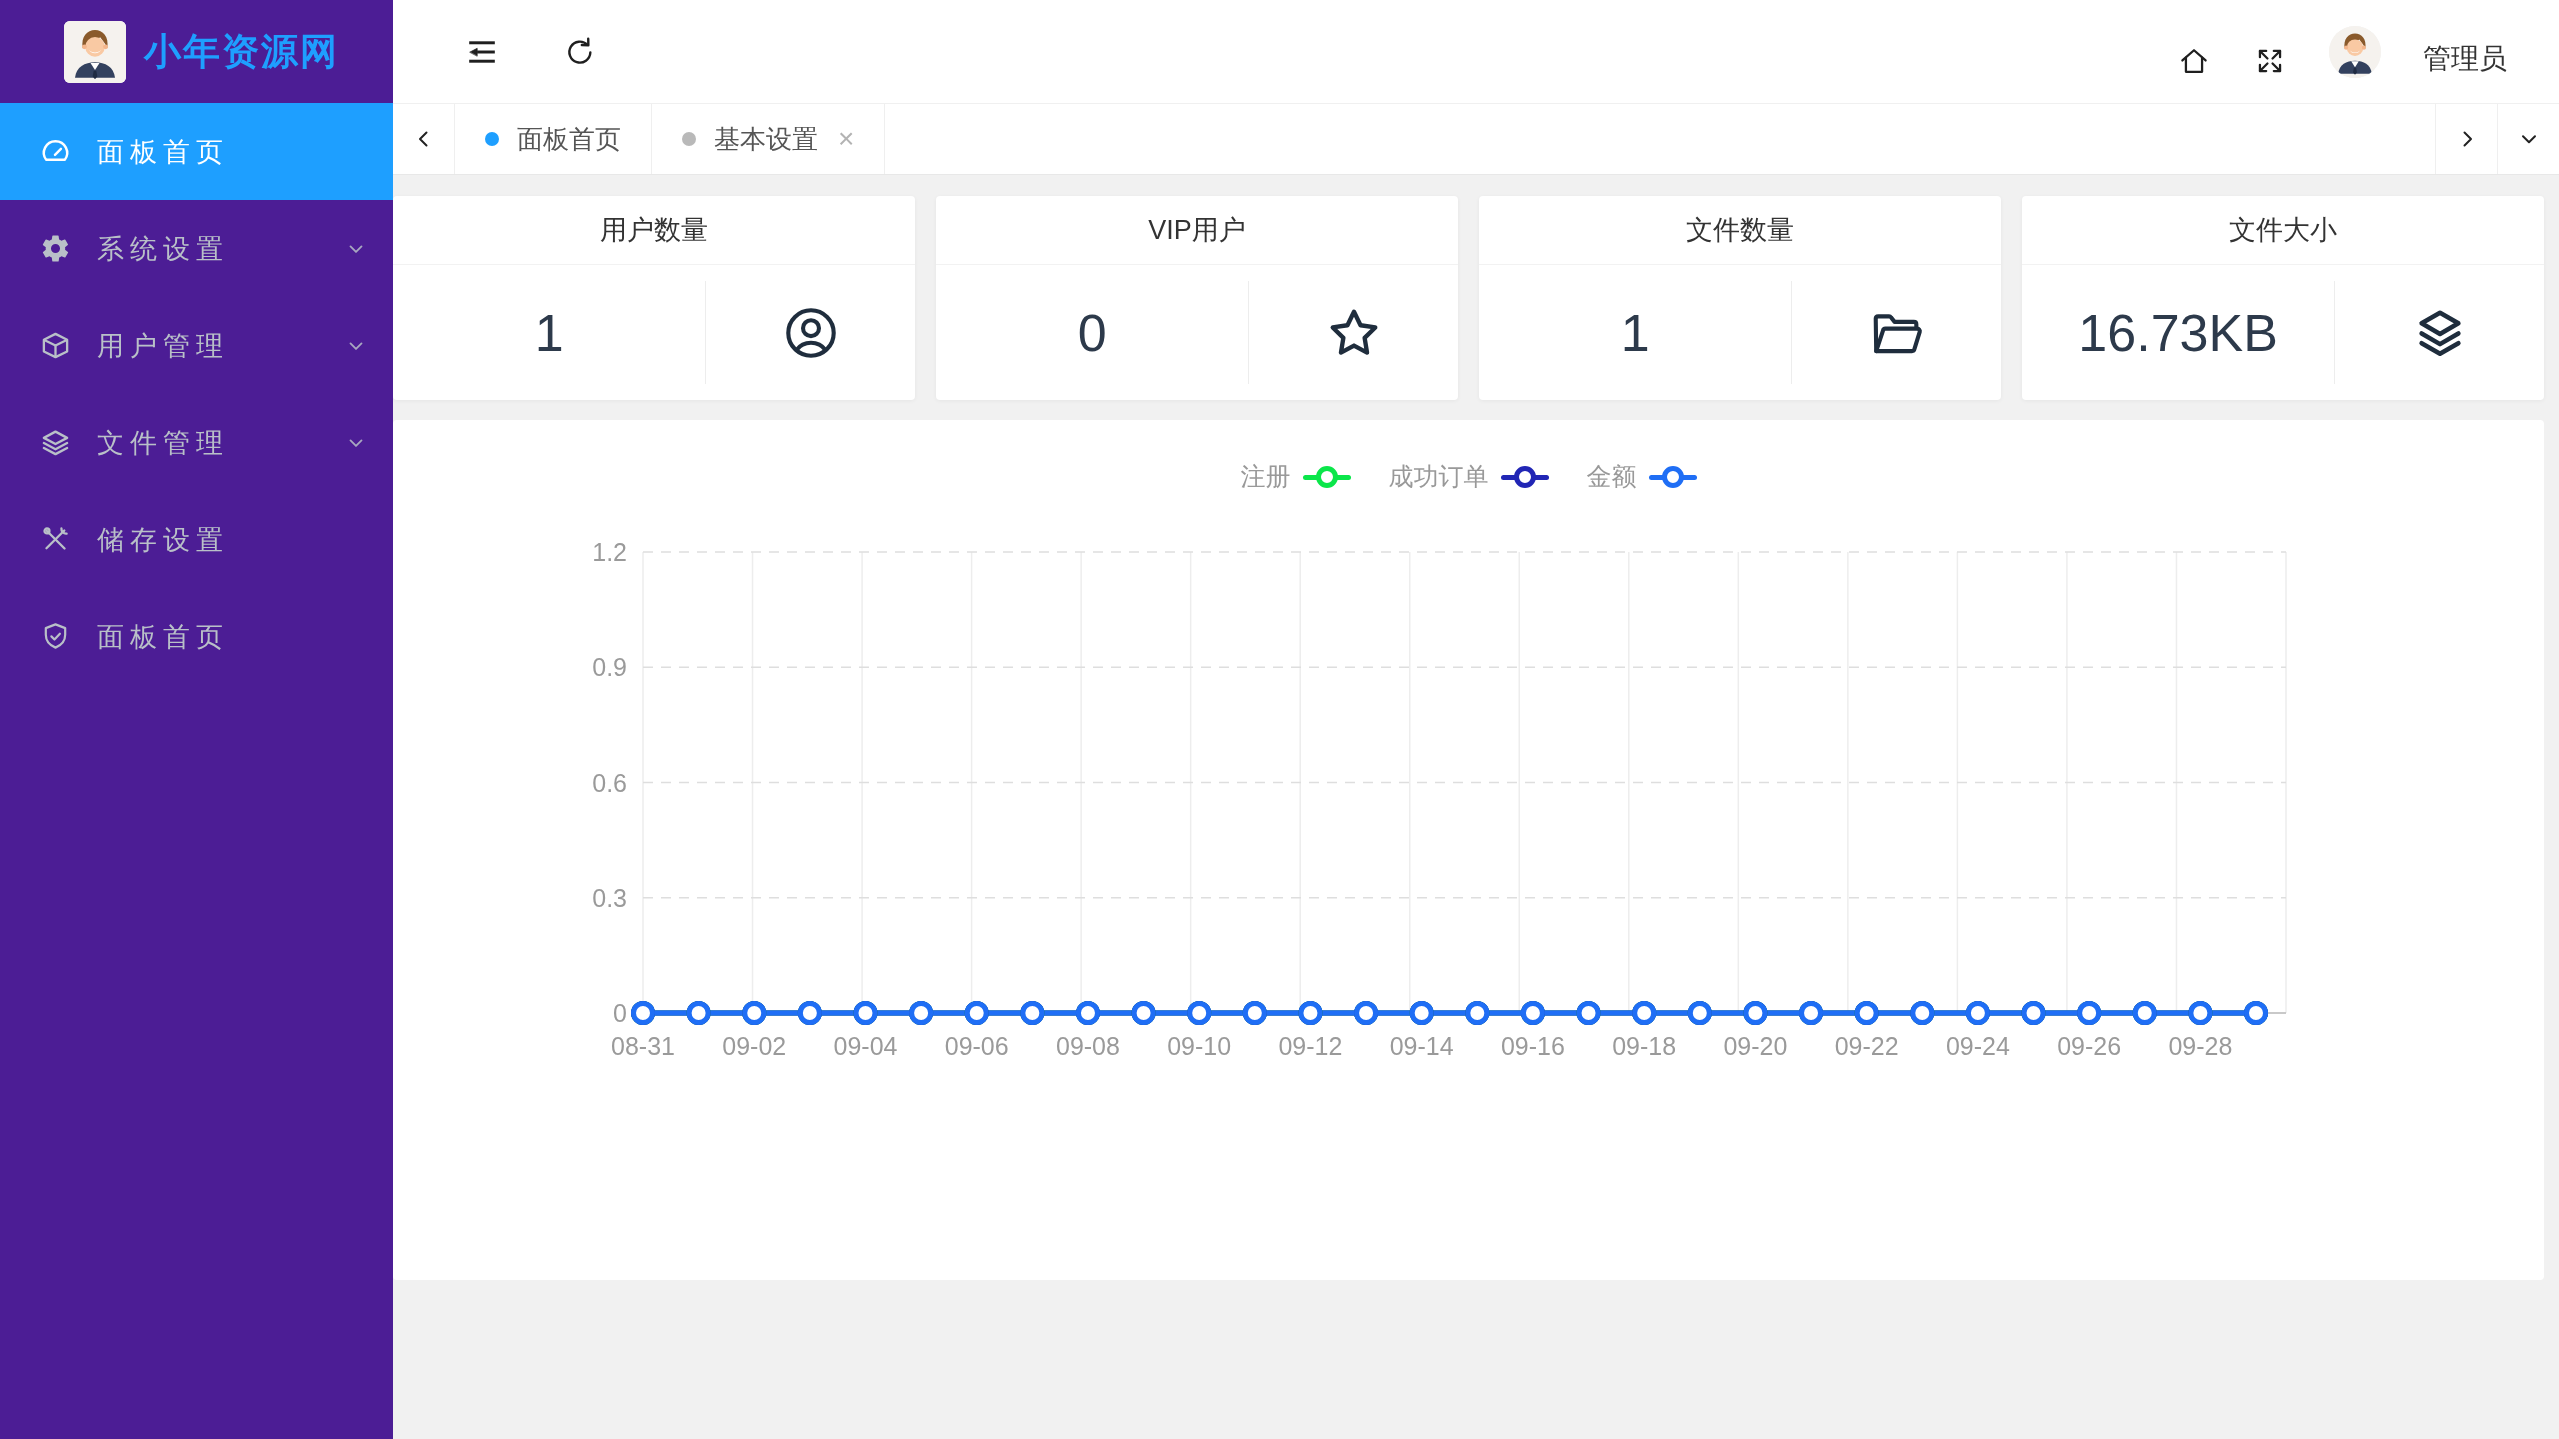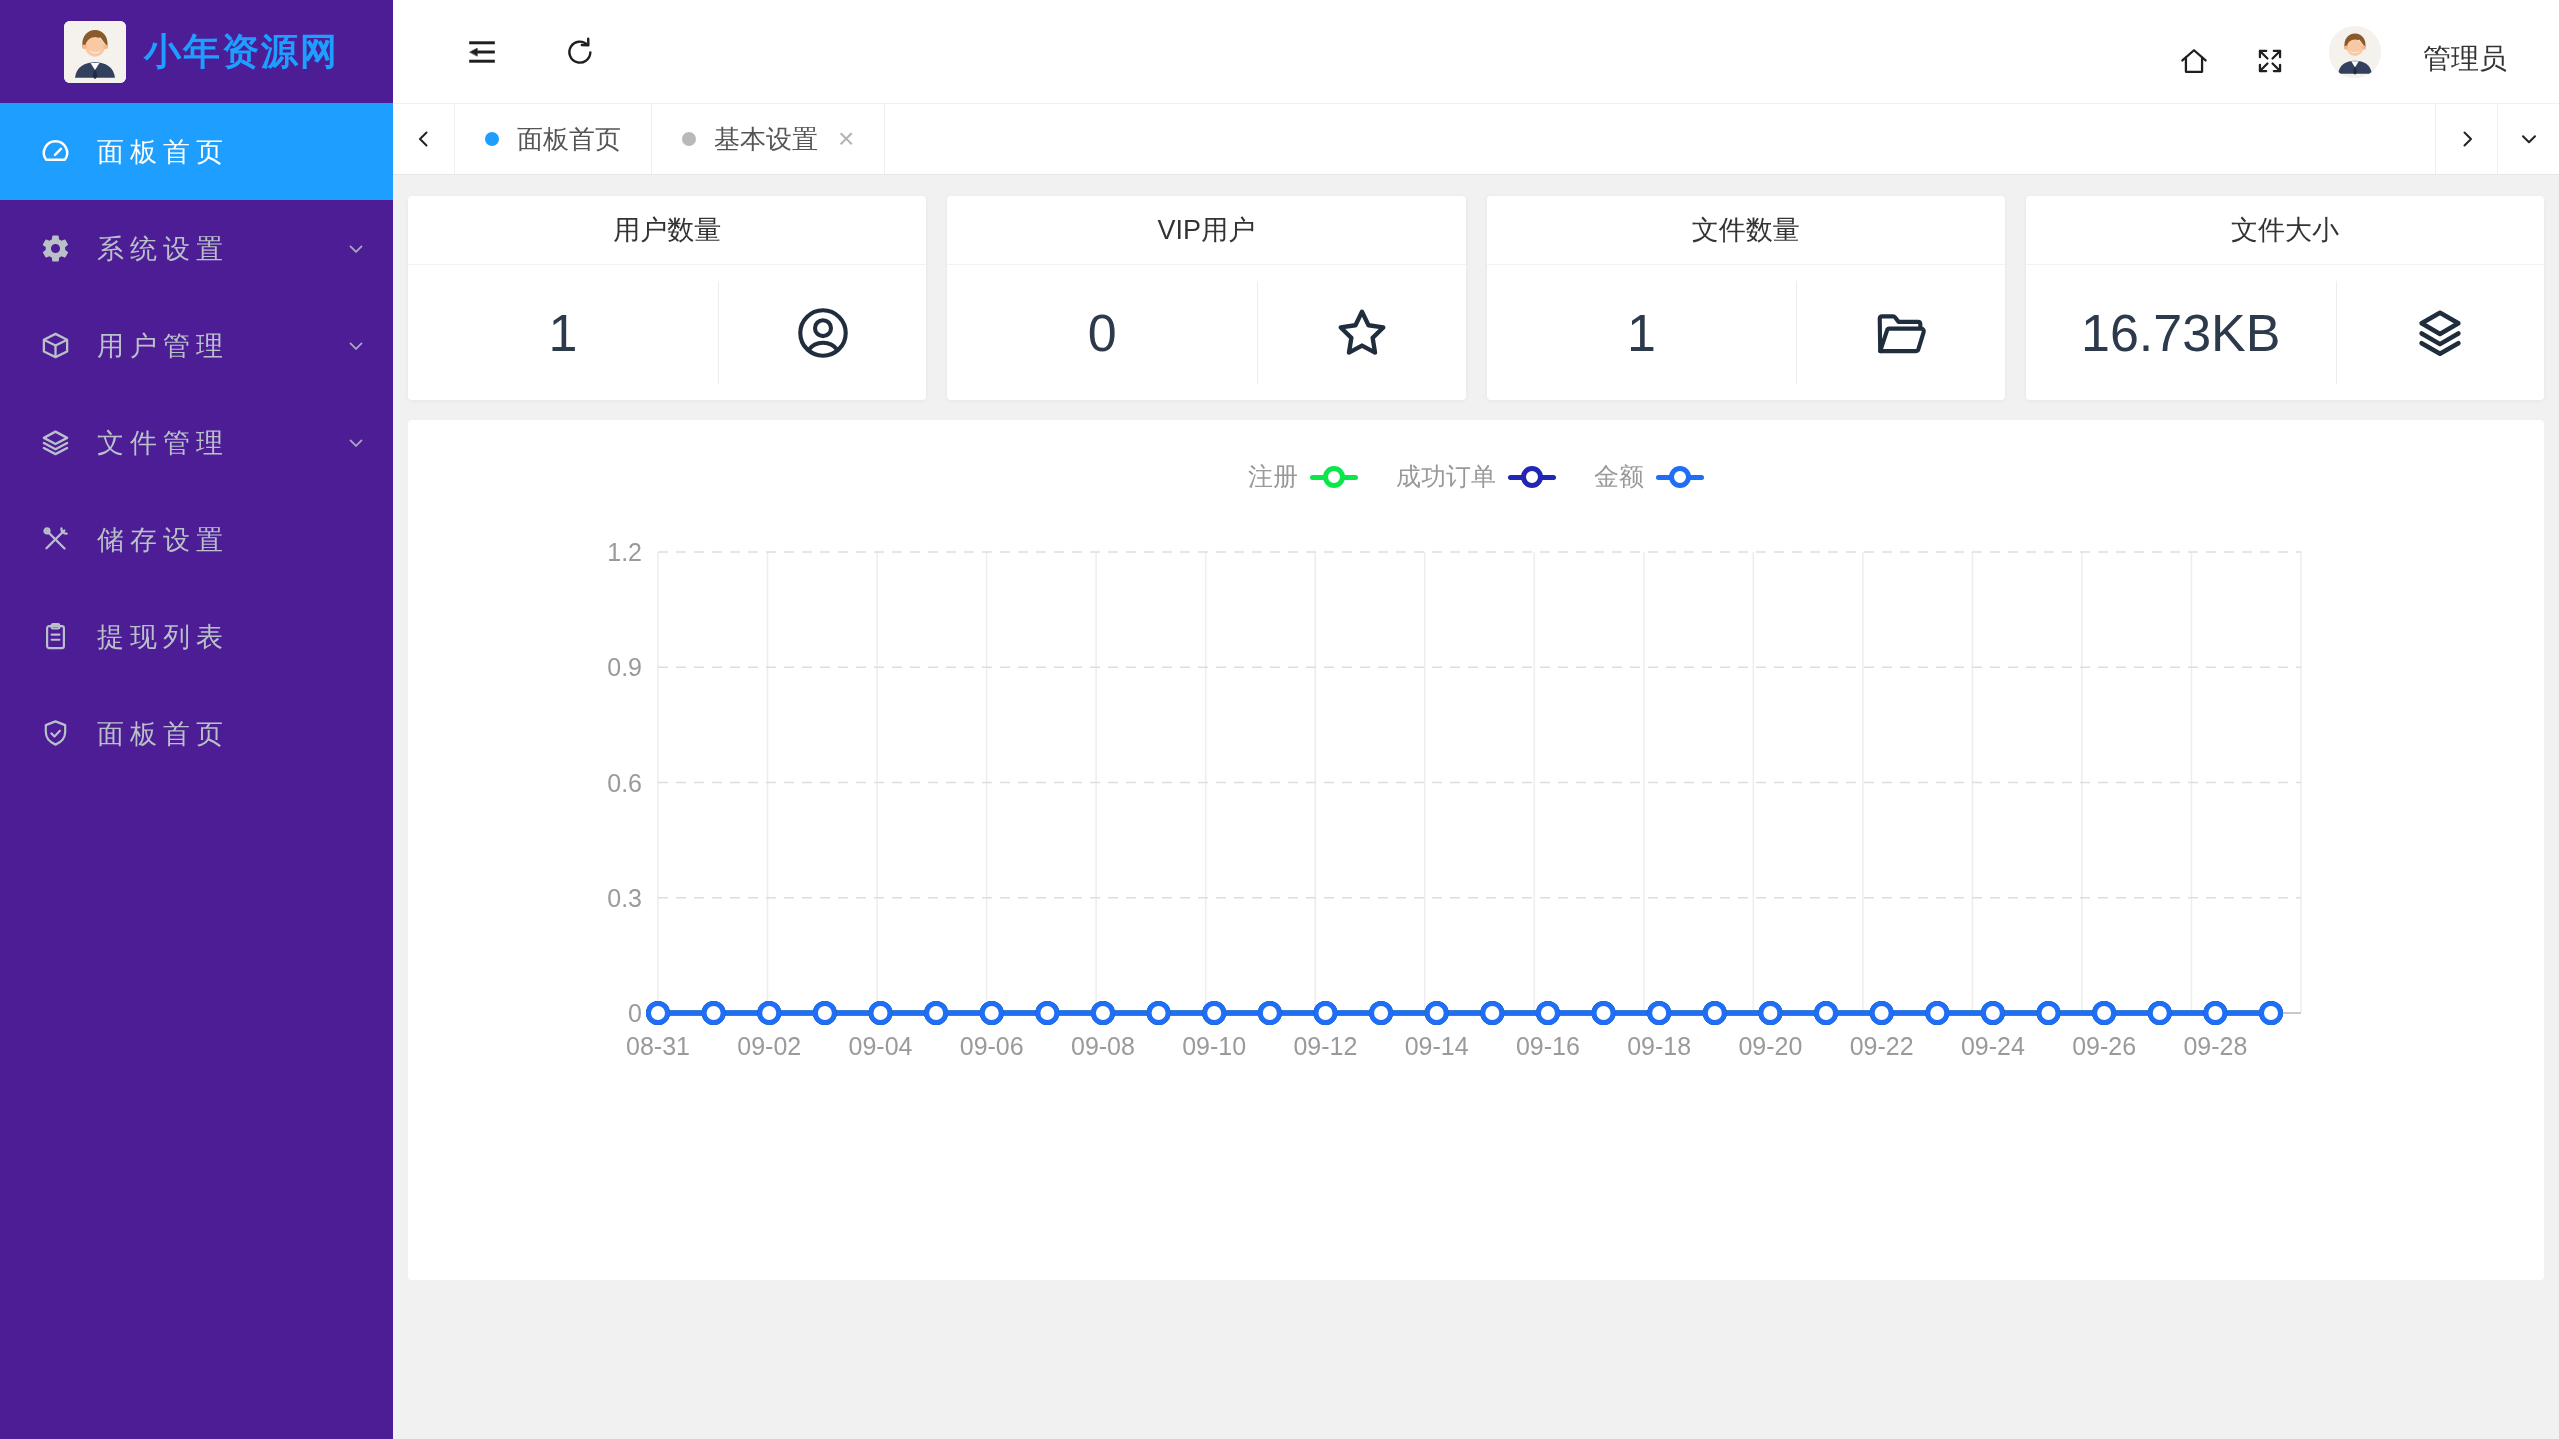--- a/index.html
+++ b/index.html
@@ -43,21 +43,21 @@
   .tab-nav-btn svg { width:24px; height:24px; }
   .tab-nav-btn.left { border-right:1px solid #efefef; }
   .tab-nav-btn.right { border-left:1px solid #efefef; }
   .tab-item { display:flex; align-items:center; padding:0 30px; border-right:1px solid #efefef; font-size:26px; color:#555; cursor:pointer; }
   .tab-dot { width:14px; height:14px; border-radius:50%; background:#b9b9b9; margin-right:18px; flex:none; }
   .tab-item.active .tab-dot { background:#1E9FFF; }
   .tab-close { color:#b3b3b3; font-size:28px; margin-left:20px; line-height:1; cursor:pointer; }
   .tab-spacer { flex:1; }
 
   
-  .content { padding:21px 15px 0 15px; }
+  .content { padding:21px 15px 0 0; }
   .cards { display:flex; gap:21px; }
   .card { flex:1; background:#fff; height:204px; border-radius:4px; box-shadow:0 1px 4px rgba(0,0,0,.05); display:flex; flex-direction:column; }
   .card-head { height:69px; flex:none; border-bottom:1px solid #f2f2f2; display:flex; align-items:center; justify-content:center; font-size:27px; color:#333; }
   .card-body { flex:1; display:flex; align-items:stretch; }
   .card-value { width:60%; display:flex; align-items:center; justify-content:center; font-size:52px; color:#2d3a4b; border-right:1px solid #ededed; margin:16px 0; }
   .card-icon { flex:1; display:flex; align-items:center; justify-content:center; color:#1f2d3d; }
   .card-icon svg { width:58px; height:58px; }
 
   .chart-panel { margin-top:20px; background:#fff; height:860px; position:relative; border-radius:4px; }
   .legend { position:absolute; top:40px; left:0; right:0; display:flex; justify-content:center; align-items:center; gap:38px; z-index:2; }
@@ -143,31 +143,20 @@
       <div class="menu-item">
         <span class="mi-icon">
           <svg viewBox="0 0 24 24" fill="none" stroke="currentColor" stroke-linecap="round" stroke-linejoin="round" stroke-width="1.8">
             <path d="M5.2 5.2 19 19"></path>
             <path d="M18.8 5 5 18.8"></path>
             <circle cx="5.4" cy="5.4" r="1.9"></circle>
             <path d="M16.6 3.4a3.6 3.6 0 0 0 4 4"></path>
           </svg>
         </span>
         <span class="menu-label">储存设置</span>
-      </div>
-      <div class="menu-item">
-        <span class="mi-icon">
-          <svg viewBox="0 0 24 24" fill="none" stroke="currentColor" stroke-linecap="round" stroke-linejoin="round" stroke-width="1.7">
-            <rect x="5.5" y="4" width="13" height="17" rx="1.6"></rect>
-            <rect x="9" y="2.4" width="6" height="3.4" rx="1"></rect>
-            <line x1="9" y1="10.5" x2="15" y2="10.5"></line>
-            <line x1="9" y1="14.5" x2="15" y2="14.5"></line>
-          </svg>
-        </span>
-        <span class="menu-label">提现列表</span>
       </div>
       <div class="menu-item">
         <span class="mi-icon">
           <svg viewBox="0 0 24 24" fill="none" stroke="currentColor" stroke-linecap="round" stroke-linejoin="round" stroke-width="1.7">
             <path d="M12 2.6 4.5 5.5v5.2c0 4.8 3.2 8.2 7.5 9.9 4.3-1.7 7.5-5.1 7.5-9.9V5.5L12 2.6z"></path>
             <polyline points="8.8 11.9 11.2 14.3 15.4 9.9"></polyline>
           </svg>
         </span>
         <span class="menu-label">面板首页</span>
       </div>

